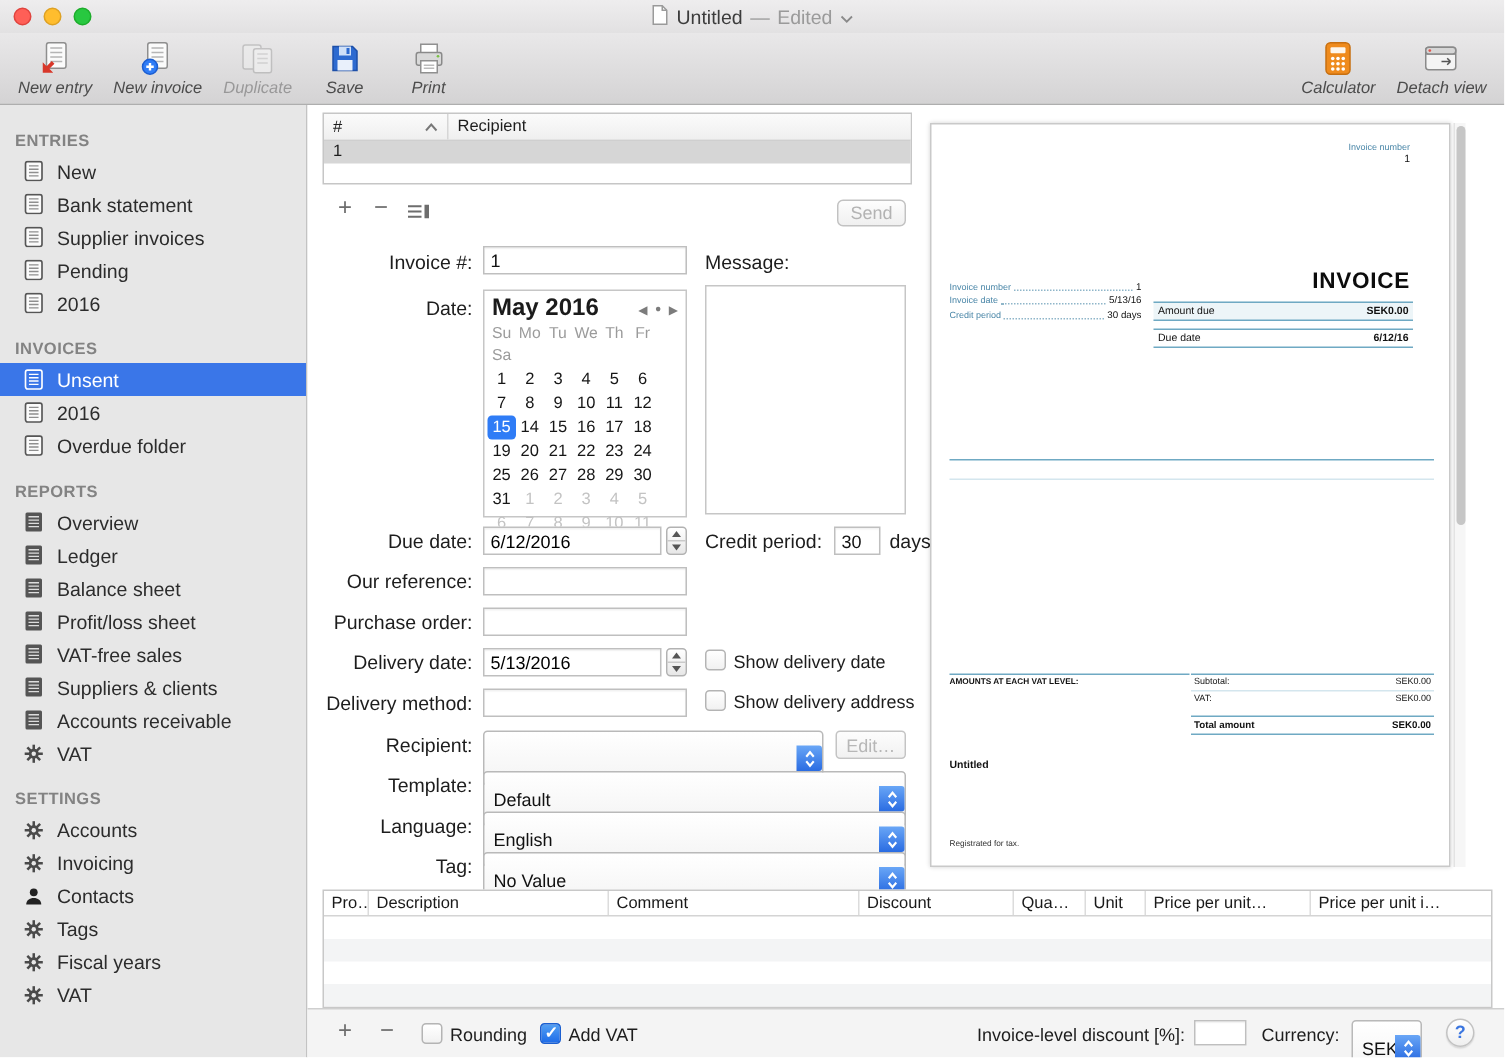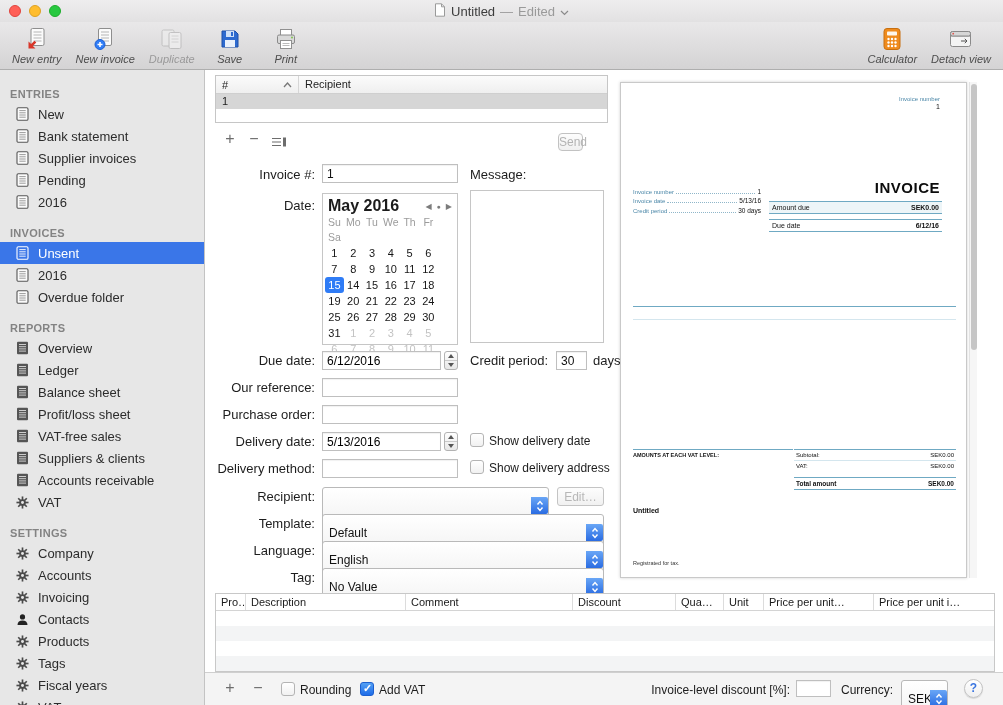--- a/index.html
+++ b/index.html
@@ -45,21 +45,21 @@
     border:1px solid #c6c6c6; background:#fff; }
   .et-header { display:flex; height:18px; background:linear-gradient(#fbfbfb,#efefef);
     border-bottom:1px solid #cfcfcf; font-size:11px; color:#1e1e1e; }
   .et-col-num { width:83px; border-right:1px solid #d6d6d6; padding:2px 6px;
     display:flex; justify-content:space-between; align-items:center; }
   .et-col-rec { flex:1; padding:2px 6px; }
   .et-row { height:15px; font-size:11px; color:#1c1c1c; padding:1px 6px; }
   .et-row.selected { background:#d6d6d6; }
 
   .tbl-action { position:absolute; font-size:16px; color:#6d6d6d; width:18px; text-align:center; }
-  .send-btn { position:absolute; left:353px; top:63px; width:25px; height:18px;
+  .send-btn { position:absolute; left:353px; top:63px; width:46px; height:18px;
     border:1px solid #c2c2c2; border-radius:4px; background:linear-gradient(#fdfdfd,#f0f0f0);
     color:#b3b3b3; font-size:12px; text-align:center; line-height:16px; }
 
   
   .flabel { position:absolute; left:0; width:110px; text-align:right; font-size:13px; color:#1d1d1d; }
   .rlabel { position:absolute; font-size:13px; color:#1d1d1d; }
   .tfield { position:absolute; height:19px; border:1px solid #bfbfbf; background:#fff;
     font-size:12px; padding:0 4px; font-family:"Liberation Sans",sans-serif; color:#111;
     box-shadow:inset 0 1px 1px rgba(0,0,0,.06); outline:none; }
   .datewrap { position:absolute; display:flex; align-items:stretch; height:19px; }
@@ -440,75 +440,45 @@
             <g fill="#4a4a4a">
               <rect x="6.1" y="0.5" width="1.8" height="13"></rect>
               <rect x="6.1" y="0.5" width="1.8" height="13" transform="rotate(45 7 7)"></rect>
               <rect x="6.1" y="0.5" width="1.8" height="13" transform="rotate(90 7 7)"></rect>
               <rect x="6.1" y="0.5" width="1.8" height="13" transform="rotate(135 7 7)"></rect>
               <circle cx="7" cy="7" r="3.6"></circle>
             </g>
             <circle cx="7" cy="7" r="1.6" fill="#e7e7e7"></circle>
           </svg>
         </span>
-        <span>Company</span>
+        <span>Accounts</span>
       </div>
       <div class="sb-item">
         <span class="sb-icon">
           <svg width="13" height="13" viewBox="0 0 14 14">
             <g fill="#4a4a4a">
               <rect x="6.1" y="0.5" width="1.8" height="13"></rect>
               <rect x="6.1" y="0.5" width="1.8" height="13" transform="rotate(45 7 7)"></rect>
               <rect x="6.1" y="0.5" width="1.8" height="13" transform="rotate(90 7 7)"></rect>
               <rect x="6.1" y="0.5" width="1.8" height="13" transform="rotate(135 7 7)"></rect>
               <circle cx="7" cy="7" r="3.6"></circle>
             </g>
             <circle cx="7" cy="7" r="1.6" fill="#e7e7e7"></circle>
           </svg>
         </span>
-        <span>Accounts</span>
-      </div>
-      <div class="sb-item">
-        <span class="sb-icon">
-          <svg width="13" height="13" viewBox="0 0 14 14">
-            <g fill="#4a4a4a">
-              <rect x="6.1" y="0.5" width="1.8" height="13"></rect>
-              <rect x="6.1" y="0.5" width="1.8" height="13" transform="rotate(45 7 7)"></rect>
-              <rect x="6.1" y="0.5" width="1.8" height="13" transform="rotate(90 7 7)"></rect>
-              <rect x="6.1" y="0.5" width="1.8" height="13" transform="rotate(135 7 7)"></rect>
-              <circle cx="7" cy="7" r="3.6"></circle>
-            </g>
-            <circle cx="7" cy="7" r="1.6" fill="#e7e7e7"></circle>
-          </svg>
-        </span>
         <span>Invoicing</span>
       </div>
       <div class="sb-item">
         <span class="sb-icon">
           <svg width="13" height="13" viewBox="0 0 14 14">
             <circle cx="7" cy="4.2" r="2.8" fill="#222"></circle>
             <path d="M1.6 13 C1.6 9.8 4 8.2 7 8.2 S12.4 9.8 12.4 13 Z" fill="#222"></path>
           </svg>
         </span>
         <span>Contacts</span>
-      </div>
-      <div class="sb-item">
-        <span class="sb-icon">
-          <svg width="13" height="13" viewBox="0 0 14 14">
-            <g fill="#4a4a4a">
-              <rect x="6.1" y="0.5" width="1.8" height="13"></rect>
-              <rect x="6.1" y="0.5" width="1.8" height="13" transform="rotate(45 7 7)"></rect>
-              <rect x="6.1" y="0.5" width="1.8" height="13" transform="rotate(90 7 7)"></rect>
-              <rect x="6.1" y="0.5" width="1.8" height="13" transform="rotate(135 7 7)"></rect>
-              <circle cx="7" cy="7" r="3.6"></circle>
-            </g>
-            <circle cx="7" cy="7" r="1.6" fill="#e7e7e7"></circle>
-          </svg>
-        </span>
-        <span>Products</span>
       </div>
       <div class="sb-item">
         <span class="sb-icon">
           <svg width="13" height="13" viewBox="0 0 14 14">
             <g fill="#4a4a4a">
               <rect x="6.1" y="0.5" width="1.8" height="13"></rect>
               <rect x="6.1" y="0.5" width="1.8" height="13" transform="rotate(45 7 7)"></rect>
               <rect x="6.1" y="0.5" width="1.8" height="13" transform="rotate(90 7 7)"></rect>
               <rect x="6.1" y="0.5" width="1.8" height="13" transform="rotate(135 7 7)"></rect>
               <circle cx="7" cy="7" r="3.6"></circle>

